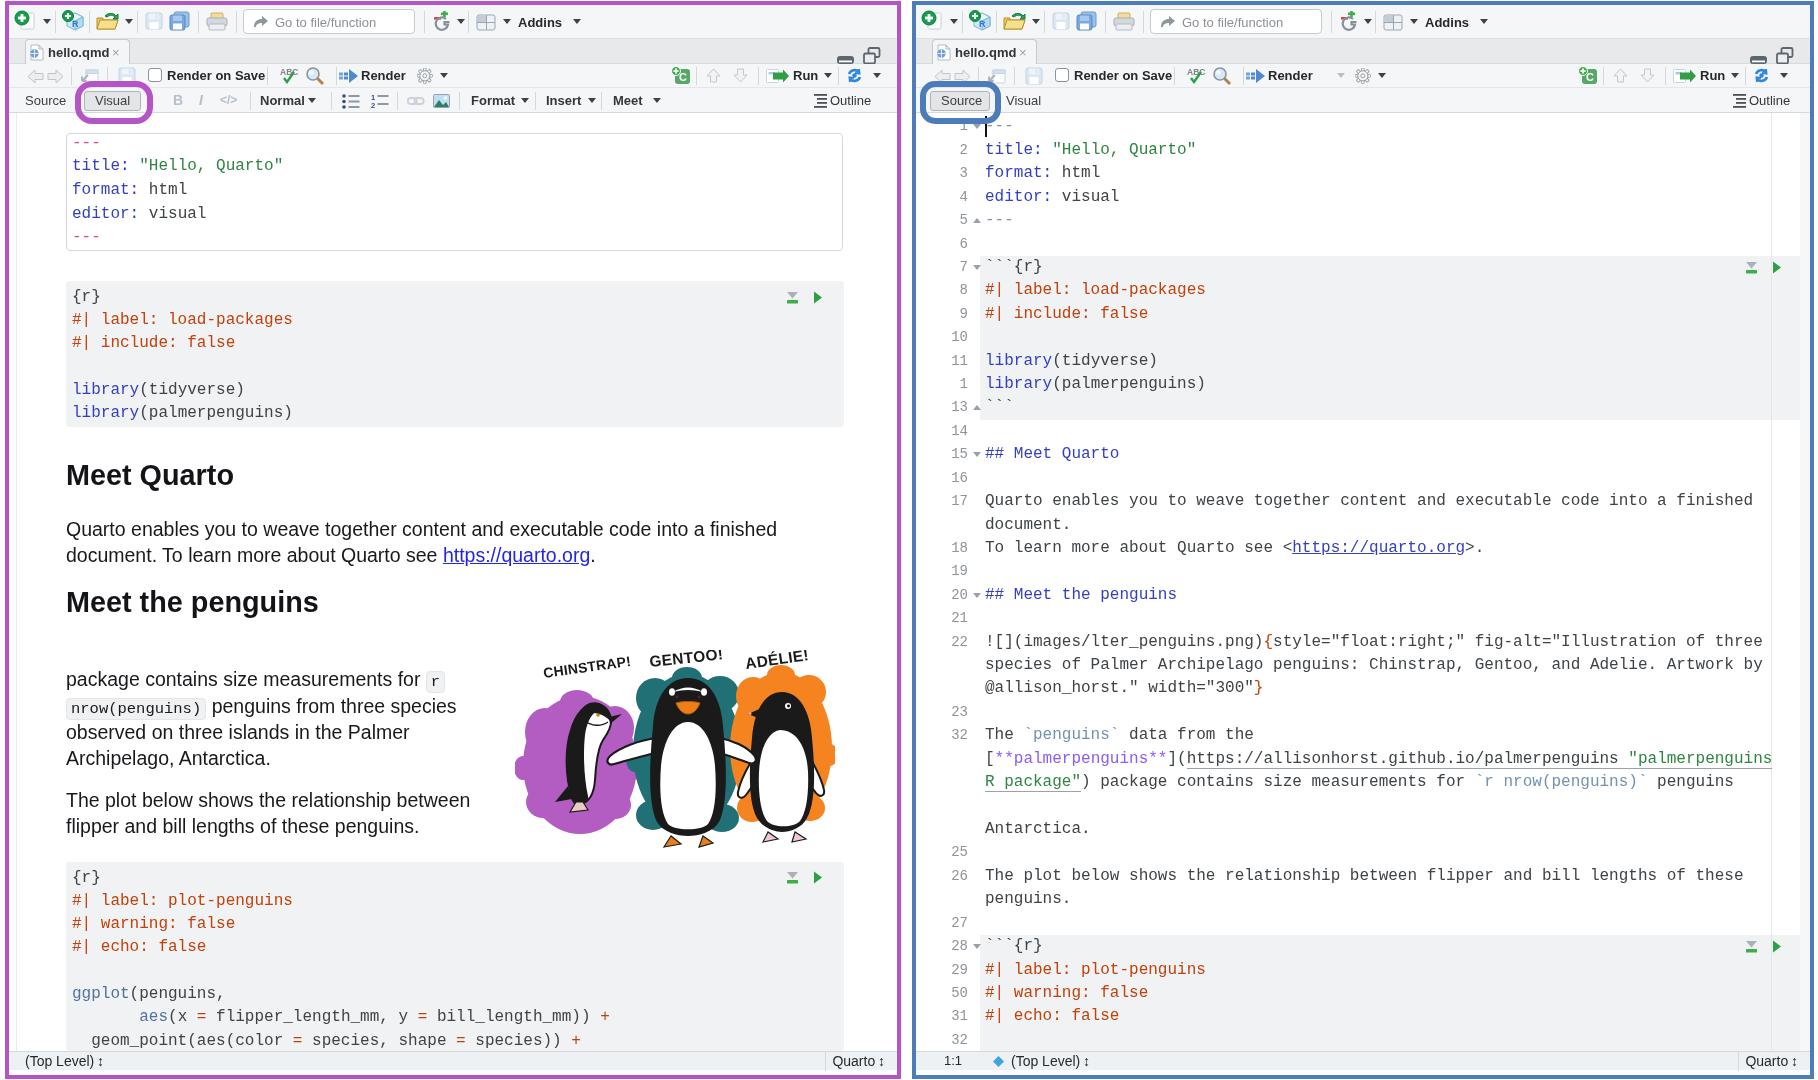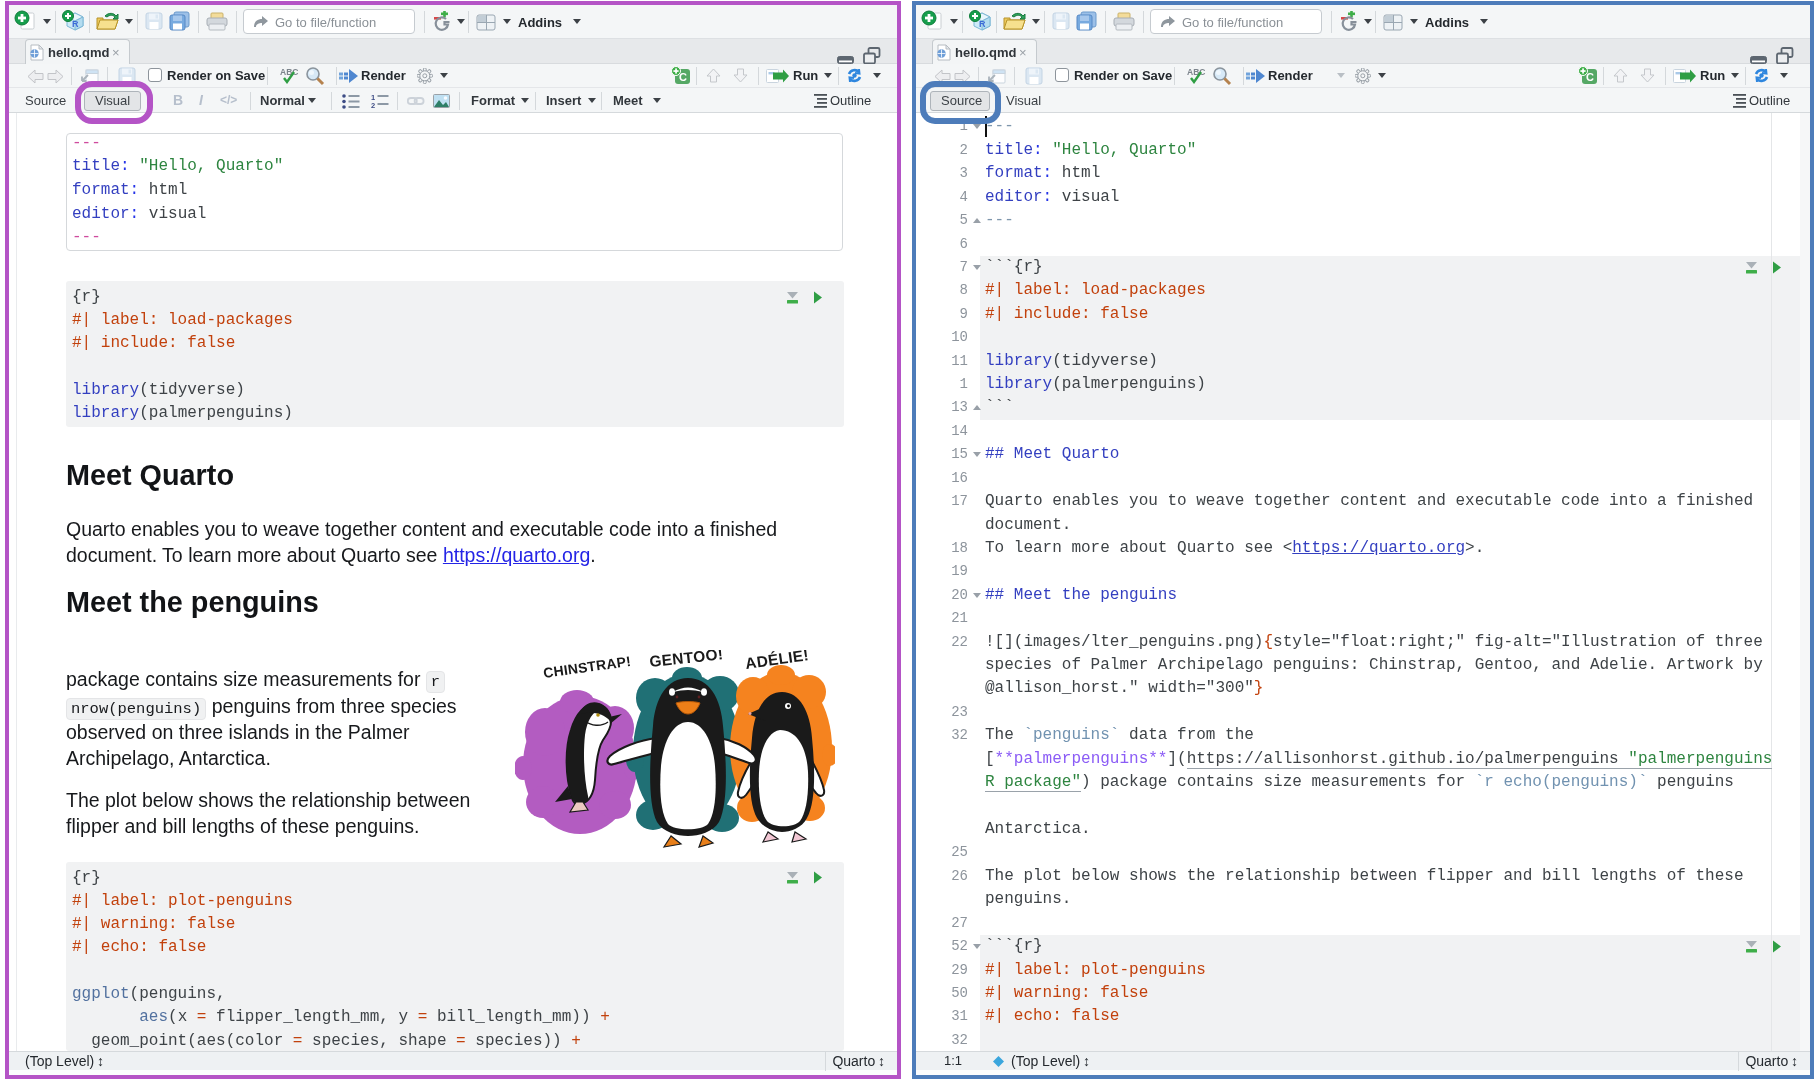--- a/index.html
+++ b/index.html
@@ -622,28 +622,28 @@
       <div class="srow" style="left:69px;top:470.80000000000024px"><span class="c-kw">## Meet the penguins</span></div>
       <div class="gut" style="left:0px;top:494.22000000000025px">21</div>
       <div class="gut" style="left:0px;top:517.6400000000002px">22</div>
       <div class="srow" style="left:69px;top:517.6400000000002px"><span class="c-d">![](images/lter_penguins.png)</span><span class="c-cm">{</span><span class="c-d">style="float:right;" fig-alt="Illustration of three</span></div>
       <div class="srow" style="left:69px;top:541.0600000000002px"><span class="c-d">species of Palmer Archipelago penguins: Chinstrap, Gentoo, and Adelie. Artwork by</span></div>
       <div class="srow" style="left:69px;top:564.4800000000001px"><span class="c-d">@allison_horst." width="300"</span><span class="c-cm">}</span></div>
       <div class="gut" style="left:0px;top:587.9000000000001px">23</div>
       <div class="gut" style="left:0px;top:611.32px">32</div>
       <div class="srow" style="left:69px;top:611.32px"><span class="c-d">The </span><span class="c-ic">`penguins`</span><span class="c-d"> data from the</span></div>
       <div class="srow" style="left:69px;top:634.74px"><span class="c-d">[</span><span class="c-md">**palmerpenguins**</span><span class="c-d">](</span><span class="c-d" style="border-bottom:1px solid #9aa2aa">https://allisonhorst.github.io/palmerpenguins</span><span class="c-d" style="border-bottom:1px solid #9aa2aa"> </span><span class="c-st" style="border-bottom:1px solid #9aa2aa">"palmerpenguins</span></div>
-      <div class="srow" style="left:69px;top:658.16px"><span class="c-st" style="border-bottom:1px solid #9aa2aa">R package"</span><span class="c-d">) package contains size measurements for </span><span class="c-ic">`r echo(penguins)`</span><span class="c-d"> penguins</span></div>
+      <div class="srow" style="left:69px;top:658.16px"><span class="c-st" style="border-bottom:1px solid #9aa2aa">R package"</span><span class="c-d">) package contains size measurements for </span><span class="c-ic">`r nrow(penguins)`</span><span class="c-d"> penguins</span></div>
       <div class="srow" style="left:69px;top:704.9999999999999px"><span class="c-d">Antarctica.</span></div>
       <div class="gut" style="left:0px;top:728.4199999999998px">25</div>
       <div class="gut" style="left:0px;top:751.8399999999998px">26</div>
       <div class="srow" style="left:69px;top:751.8399999999998px"><span class="c-d">The plot below shows the relationship between flipper and bill lengths of these</span></div>
       <div class="srow" style="left:69px;top:775.2599999999998px"><span class="c-d">penguins.</span></div>
       <div class="gut" style="left:0px;top:798.6799999999997px">27</div>
-      <div class="gut" style="left:0px;top:822.0999999999997px">52</div>
+      <div class="gut" style="left:0px;top:822.0999999999997px">28</div>
       <div class="fold dn" style="left:57px;top:831.0999999999997px"></div>
       <div class="srow" style="left:69px;top:822.0999999999997px"><span class="c-d">```{r}</span></div>
       <div class="gut" style="left:0px;top:845.5199999999996px">29</div>
       <div class="srow" style="left:69px;top:845.5199999999996px"><span class="c-cm">#| label: plot-penguins</span></div>
       <div class="gut" style="left:0px;top:868.9399999999996px">50</div>
       <div class="srow" style="left:69px;top:868.9399999999996px"><span class="c-cm">#| warning: false</span></div>
       <div class="gut" style="left:0px;top:892.3599999999996px">31</div>
       <div class="srow" style="left:69px;top:892.3599999999996px"><span class="c-cm">#| echo: false</span></div>
       <div class="gut" style="left:0px;top:915.7799999999995px">32</div>
       <svg class="a" style="left:829px;top:148px" width="13" height="13" viewBox="0 0 13 13">

